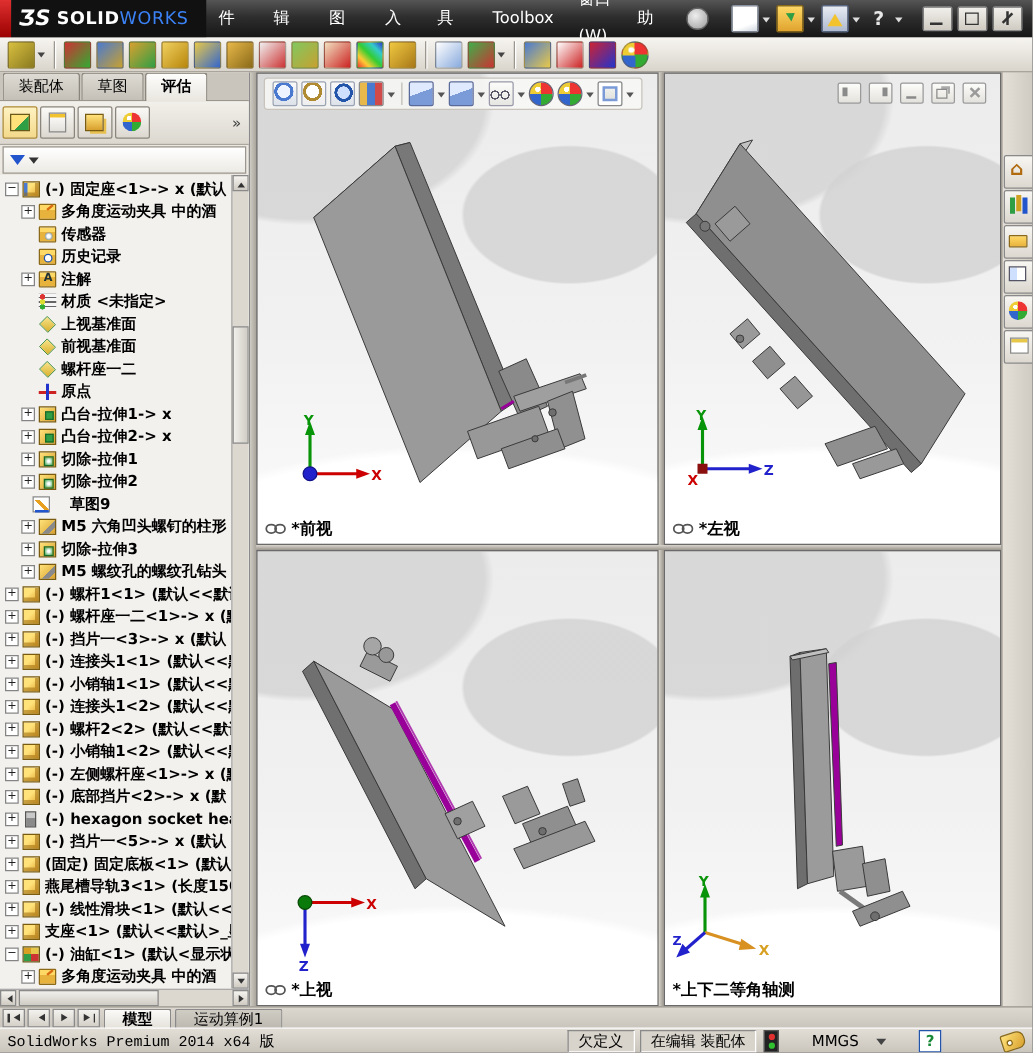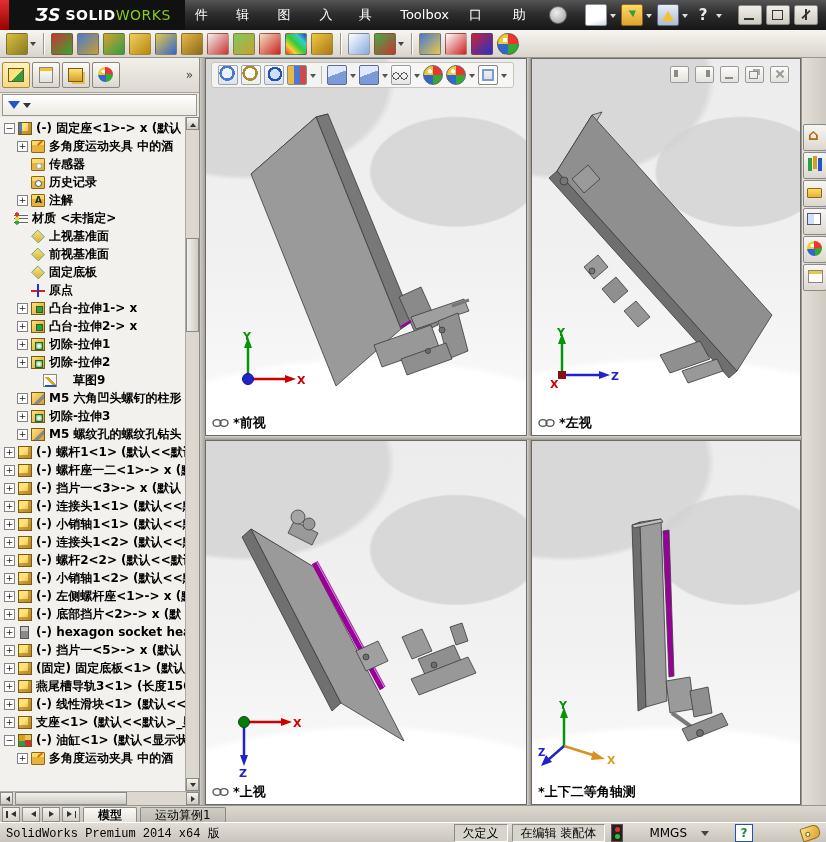--- a/index.html
+++ b/index.html
@@ -3,23 +3,23 @@
 <meta charset="utf-8">
 <style>
   html,body{margin:0;padding:0;background:#777;}
   #app{position:relative;width:826px;height:842px;background:#d6d2ca;overflow:hidden;
        font-family:"DejaVu Sans","Liberation Sans",sans-serif;font-size:12px;color:#000;}
   
   #titlebar{position:absolute;left:0;top:0;width:826px;height:30px;
     background:linear-gradient(#555 0%,#2e2e2e 45%,#161616 100%);display:flex;align-items:center;}
   #redmark{width:9px;height:30px;background:linear-gradient(#e03030,#9a0000);flex:none;}
   #logo{display:flex;align-items:baseline;color:#fff;padding:0 14px 0 6px;height:30px;align-items:center;flex:none;background:#111;}
-  #logo .ds{font-style:italic;font-weight:bold;font-size:17px;margin-right:5px;margin-left:20px;}
+  #logo .ds{font-style:italic;font-weight:bold;font-size:17px;margin-right:5px;}
   #logo .b1{font-weight:bold;font-size:14px;letter-spacing:.5px;}
-  #logo .b2{font-weight:normal;font-size:14px;letter-spacing:.5px;color:#84cc16;}
+  #logo .b2{font-weight:normal;font-size:14px;letter-spacing:.5px;color:#3b82f6;}
   #menu-items{display:flex;align-items:center;height:30px;}
   .menu-item{color:#fff;font-size:13px;padding:0 10px;line-height:30px;cursor:default;}
   #pin-icon{width:16px;height:16px;border-radius:50%;background:radial-gradient(circle at 40% 35%,#eee,#9a9a9a);border:1px solid #666;margin-left:4px;flex:none;}
   #quickbar{display:flex;align-items:center;margin-left:18px;gap:3px;}
   .qk{width:20px;height:20px;border-radius:2px;position:relative;flex:none;}
   .qk-new{background:linear-gradient(160deg,#fff 70%,#cfd6df);border:1px solid #8a93a2;}
   .qk-open{background:linear-gradient(#ffd966,#dfa32e);border:1px solid #8a6a18;}
   .qk-open::after{content:"";position:absolute;right:2px;top:2px;border:4px solid transparent;border-left:6px solid #2f9e44;transform:rotate(-35deg);}
   .qk-warn{background:linear-gradient(#e8ecf4,#aebad0);border:1px solid #5a6a8a;}
   .qk-warn::after{content:"";position:absolute;left:4px;top:6px;border-left:6px solid transparent;border-right:6px solid transparent;border-bottom:10px solid #f3c32f;}
@@ -243,20 +243,25 @@
       <div class="tbsep"></div>
       <div class="tbico" style="background: linear-gradient(135deg, rgb(74, 122, 208), rgb(232, 200, 74));"></div>
       <div class="tbico" style="background: linear-gradient(135deg, rgb(255, 255, 255), rgb(204, 34, 34));"></div>
       <div class="tbico" style="background: linear-gradient(135deg, rgb(204, 34, 51), rgb(34, 51, 204));"></div>
       <div class="tbico tb-sphere"></div>
     </div>
 
   <div id="main">
 
     <div id="leftpanel">
+      <div id="cm-tabs">
+          <div class="cmtab">装配体</div>
+          <div class="cmtab">草图</div>
+          <div class="cmtab active">评估</div>
+        </div>
       <div id="fm-icons">
           <div class="fmico fm-tree active"></div>
           <div class="fmico fm-prop"></div>
           <div class="fmico fm-config"></div>
           <div class="fmico fm-display"></div>
           <span id="fm-chevron">»</span>
         </div>
       <div id="filter-row">
         <div id="funnel"></div>
         <div class="caret"></div>
@@ -281,39 +286,39 @@
             <div class="trow" style="padding-left: 17px;">
               <span class="exp-spacer"></span>
               <span class="tico ico-history"></span>
               <span class="tlabel">历史记录</span>
             </div>
             <div class="trow" style="padding-left: 17px;">
               <span class="expander">+</span>
               <span class="tico ico-annotations"></span>
               <span class="tlabel">注解</span>
             </div>
-            <div class="trow" style="">
+            <div class="trow" style="padding-left: 17px;">
               <span class="exp-spacer"></span>
               <span class="tico ico-material"></span>
               <span class="tlabel">材质 &lt;未指定&gt;</span>
             </div>
             <div class="trow" style="padding-left: 17px;">
               <span class="exp-spacer"></span>
               <span class="tico ico-plane"></span>
               <span class="tlabel">上视基准面</span>
             </div>
             <div class="trow" style="padding-left: 17px;">
               <span class="exp-spacer"></span>
               <span class="tico ico-plane"></span>
               <span class="tlabel">前视基准面</span>
             </div>
             <div class="trow" style="padding-left: 17px;">
               <span class="exp-spacer"></span>
               <span class="tico ico-plane"></span>
-              <span class="tlabel">固定底板</span>
+              <span class="tlabel">螺杆座一二</span>
             </div>
             <div class="trow" style="padding-left: 17px;">
               <span class="exp-spacer"></span>
               <span class="tico ico-origin"></span>
               <span class="tlabel">原点</span>
             </div>
             <div class="trow" style="padding-left: 17px;">
               <span class="expander">+</span>
               <span class="tico ico-boss-extrude"></span>
               <span class="tlabel">凸台-拉伸1-&gt; x</span>
@@ -326,21 +331,21 @@
             <div class="trow" style="padding-left: 17px;">
               <span class="expander">+</span>
               <span class="tico ico-cut-extrude"></span>
               <span class="tlabel">切除-拉伸1</span>
             </div>
             <div class="trow" style="padding-left: 17px;">
               <span class="expander">+</span>
               <span class="tico ico-cut-extrude"></span>
               <span class="tlabel">切除-拉伸2</span>
             </div>
-            <div class="trow" style="padding-left: 17px; gap: 12px;">
+            <div class="trow" style=" gap: 12px;">
               <span class="exp-spacer"></span>
               <span class="tico ico-sketch"></span>
               <span class="tlabel">草图9</span>
             </div>
             <div class="trow" style="padding-left: 17px;">
               <span class="expander">+</span>
               <span class="tico ico-hole-wizard"></span>
               <span class="tlabel">M5 六角凹头螺钉的柱形</span>
             </div>
             <div class="trow" style="padding-left: 17px;">

